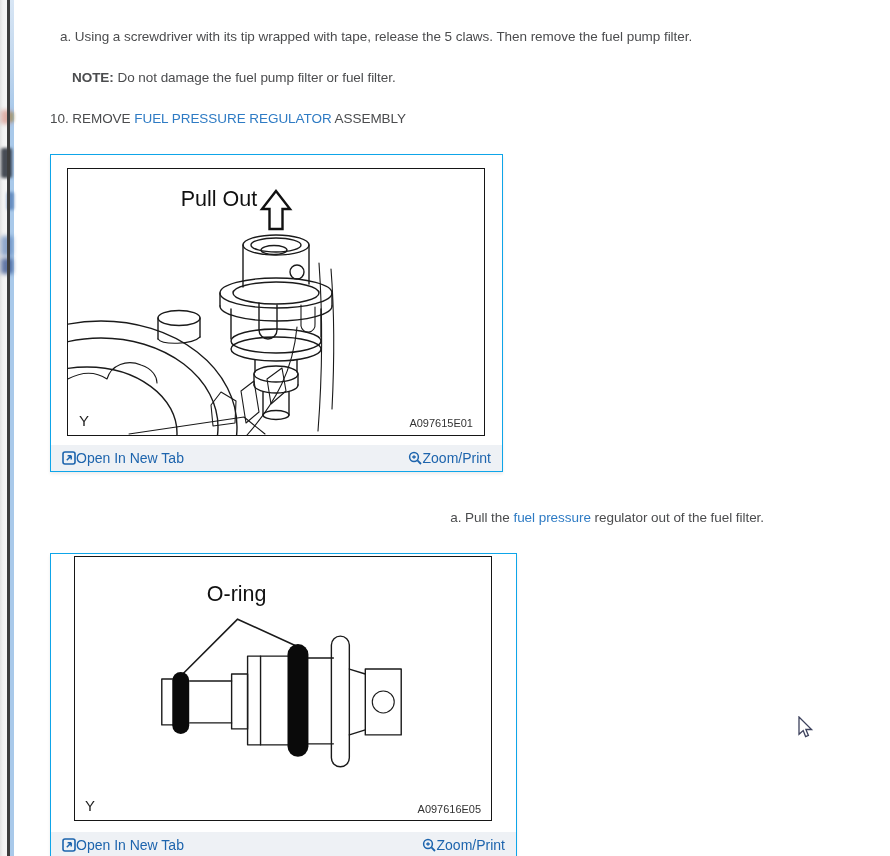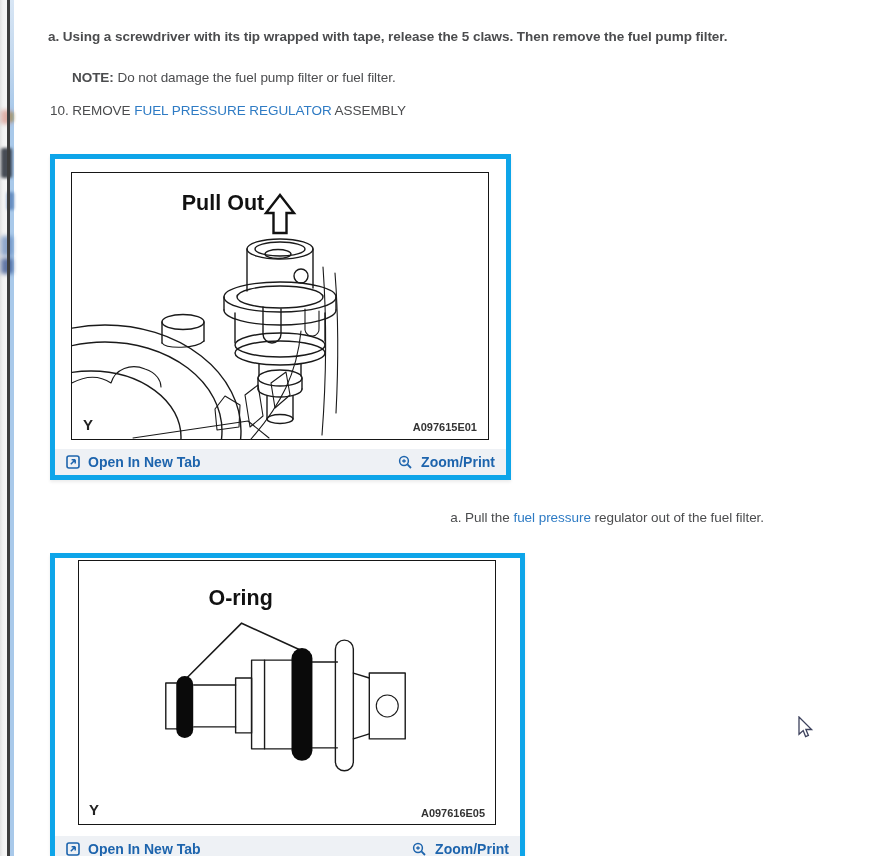--- a/index.html
+++ b/index.html
@@ -19,39 +19,39 @@
   .frag{position:absolute;border-radius:2px;}
   .frag-pink {left:1px;top:110px;width:11px;height:14px;background:rgba(205,120,105,.55);filter:blur(2px);}
   .frag-olive{left:9px;top:112px;width:5px;height:10px;background:rgba(150,140,70,.55);filter:blur(1.5px);}
   .frag-dark {left:1px;top:148px;width:11px;height:30px;background:rgba(22,28,40,.78);filter:blur(1.8px);}
   .frag-blue1{left:7px;top:192px;width:7px;height:18px;background:rgba(90,130,185,.85);filter:blur(1.5px);}
   .frag-blue2{left:1px;top:236px;width:12px;height:20px;background:rgba(75,115,175,.6);filter:blur(2px);}
   .frag-blue3{left:1px;top:258px;width:12px;height:16px;background:rgba(40,70,135,.72);filter:blur(2px);}
 
   
   .para{position:absolute;font-size:13.5px;line-height:18px;letter-spacing:-.05px;}
-  .p-a1 {left:48px;top:14px;width:760px;font-weight:bold;}
+  .p-a1 {left:60px;top:14px;width:760px;}
   .p-note{left:72px;top:55px;width:700px;}
-  .p-10 {left:50px;top:88px;width:760px;}
+  .p-10 {left:50px;top:96px;width:760px;}
   .p-a2 {left:64px;top:495px;width:700px;text-align:right;}
   .bold{font-weight:bold;}
   a.inline-link{color:#2e7bc4;text-decoration:none;cursor:pointer;}
 
   
-  .figure{position:absolute;background:#fff;border:5px solid #0ea5e9;
-     box-shadow:0 2px 3px rgba(0,0,0,.08);font-weight:bold;}
+  .figure{position:absolute;background:#fff;border:1px solid #0ea5e9;
+     box-shadow:0 2px 3px rgba(0,0,0,.08);}
   .fig1{left:50px;top:154px;width:451px;}
   .fig2{left:50px;top:553px;width:465px;}
   .canvas{border:1.5px solid #161616;background:#fff;position:relative;}
   .fig1 .canvas{margin:13px 16px 9px 16px;width:416px;height:266px;}
   .fig2 .canvas{margin:2px 23px 11px 23px;width:416px;height:263px;}
   .canvas svg{display:block;width:100%;height:100%;}
   .fig-links{height:26px;background:#eef1f5;display:flex;align-items:center;
      justify-content:space-between;padding:0 11px;}
-  .fig-link{display:flex;align-items:center;gap:8px;font-size:14px;color:#1d64ad;
+  .fig-link{display:flex;align-items:center;gap:0;font-size:14px;color:#1d64ad;
      text-decoration:none;cursor:pointer;text-align:right;}
   .fig-link svg{display:block;}
 
   
   .cursor{position:absolute;left:798px;top:716px;pointer-events:none;}
 
   svg text{font-family:"Liberation Sans","DejaVu Sans",sans-serif;}
   .lineart{stroke:#1a1a1a;fill:none;stroke-width:1.4;stroke-linecap:round;stroke-linejoin:round;}
   .thin{stroke-width:1.1;}
 </style>

